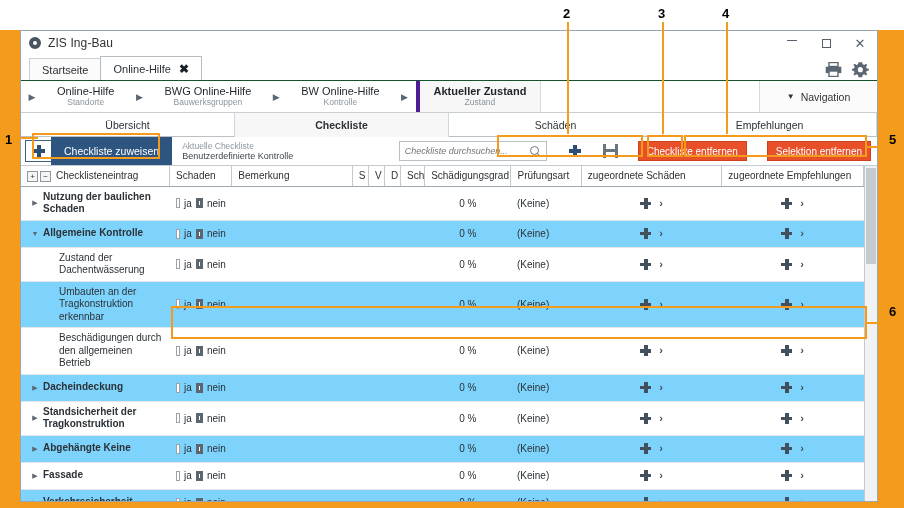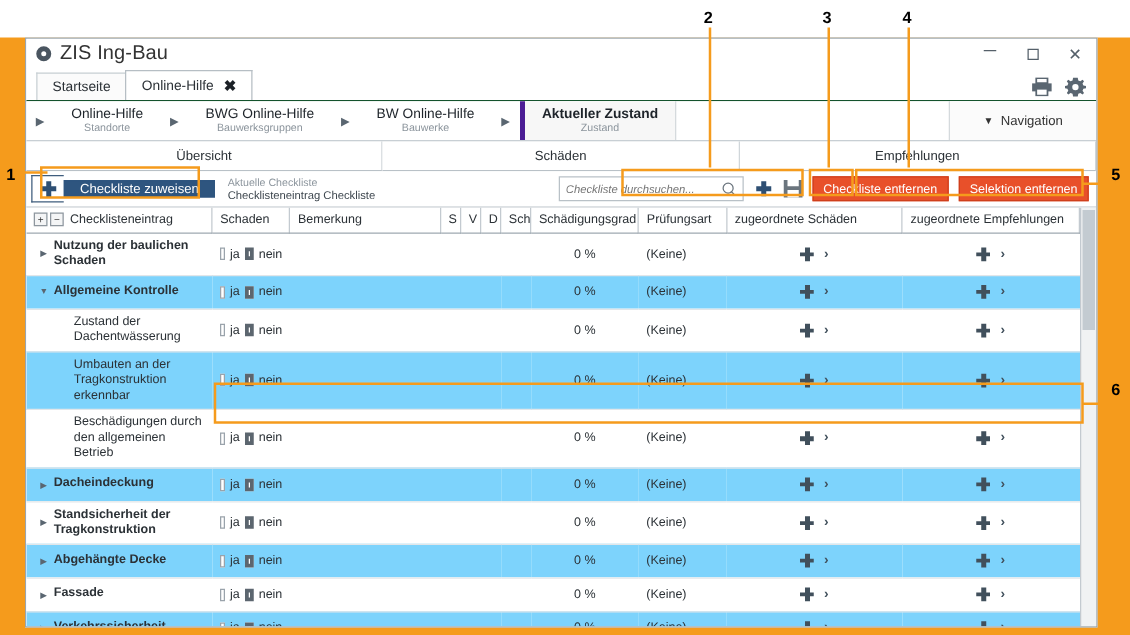--- a/index.html
+++ b/index.html
@@ -58,21 +58,21 @@
     margin-left: 8px;
     position: relative;
   }
   .app-icon::after {
     content: "";
     position: absolute; left: 2px; top: 2px;
     width: 4px; height: 4px; border-radius: 50%;
     background: #fff;
   }
   .app-title {
-    font-size: 16px; color: #333;
+    font-size: 12px; color: #333;
     margin-left: 7px;
     letter-spacing: .1px;
   }
   .win-btns {
     margin-left: auto;
     display: flex; align-items: center;
     height: 24px;
   }
   .win-btn {
     width: 34px; height: 24px;
@@ -215,39 +215,39 @@
   .plus-glyph {
     position: relative;
     width: 13px; height: 13px;
   }
   .plus-glyph::before, .plus-glyph::after {
     content: ""; position: absolute; background: #2e4f73;
   }
   .plus-glyph::before { left: 0; top: 4.5px; width: 13px; height: 4px; }
   .plus-glyph::after  { top: 0; left: 4.5px; height: 13px; width: 4px; }
   .assign-btn {
-    height: 14px;
+    height: 28px;
     background: #2e557f;
     color: #ffffff;
     font-size: 10.5px;
     display: flex; align-items: center;
     padding: 0 12px;
     border: 1px solid #2e557f;
   }
   .cur-check {
     margin-left: 10px;
     line-height: 1.2;
   }
   .cur-check .l1 { font-size: 8.5px; color: #8d969e; }
   .cur-check .l2 { font-size: 9px; color: #3d464e; }
 
   .tb-right {
     margin-left: auto;
     display: flex; align-items: center;
-    gap: 8px;
+    gap: 20px;
     padding-right: 6px;
   }
   .search-box {
     width: 148px; height: 20px;
     border: 1px solid #b9c1c7;
     background: #ffffff;
     display: flex; align-items: center;
     padding: 0 5px;
   }
   .search-box input {
@@ -493,50 +493,51 @@
       <span class="crumb-sub">Standorte</span>
     </div>
     <div class="crumb-arrow">▶</div>
     <div class="crumb">
       <span class="crumb-main">BWG Online-Hilfe</span>
       <span class="crumb-sub">Bauwerksgruppen</span>
     </div>
     <div class="crumb-arrow">▶</div>
     <div class="crumb">
       <span class="crumb-main">BW Online-Hilfe</span>
-      <span class="crumb-sub">Bauwerke</span>
+      <span class="crumb-sub">Kontrolle</span>
     </div>
     <div class="crumb-arrow">▶</div>
     <div class="crumb current">
       <span class="crumb-main">Aktueller Zustand</span>
       <span class="crumb-sub">Zustand</span>
     </div>
     <div class="crumb-spacer"></div>
     <div class="nav-btn">
       <span style="font-size:8px;">▼</span>
       <span>Navigation</span>
     </div>
   </div>
 
   <div class="sectiontabs">
     <div class="sectab">Übersicht</div>
+    <div class="sectab active">Checkliste</div>
     <div class="sectab">Schäden</div>
     <div class="sectab">Empfehlungen</div>
   </div>
 
   <div class="toolbar">
     <div class="assign-wrap">
       <div class="plus-sq">
         <span class="plus-glyph"></span>
       </div>
       <div class="assign-btn">Checkliste zuweisen</div>
     </div>
     <div class="cur-check">
       <div class="l1">Aktuelle Checkliste</div>
-      <div class="l2">Checklisteneintrag Checkliste</div>
+      <div class="l2">Benutzerdefinierte Kontrolle</div>
     </div>
 
     <div class="tb-right">
       <div class="search-box">
         <input type="text" placeholder="Checkliste durchsuchen..." style="">
         <span class="mag"></span>
       </div>
       <div class="tb-plus">
         <span class="plus-glyph"></span>
       </div>
@@ -825,21 +826,21 @@
                 <div class="plus-chev">
                   <span class="mini-plus"></span>
                   <span class="chev">›</span>
                 </div>
               </td>
             </tr>
             <tr class="r-alt">
               <td class="c-entry">
                 <div class="entry-inner lvl0">
                   <span class="tri">▶</span>
-                  <span class="entry-text">Abgehängte Decke</span>
+                  <span class="entry-text">Abgehängte Keine</span>
                 </div>
               </td>
               <td>
                 <div class="jn">
                   <span class="cb-empty"></span>
                   <span>ja</span>
                   <span class="cb-filled inner"></span>
                   <span>nein</span>
                 </div>
               </td>

